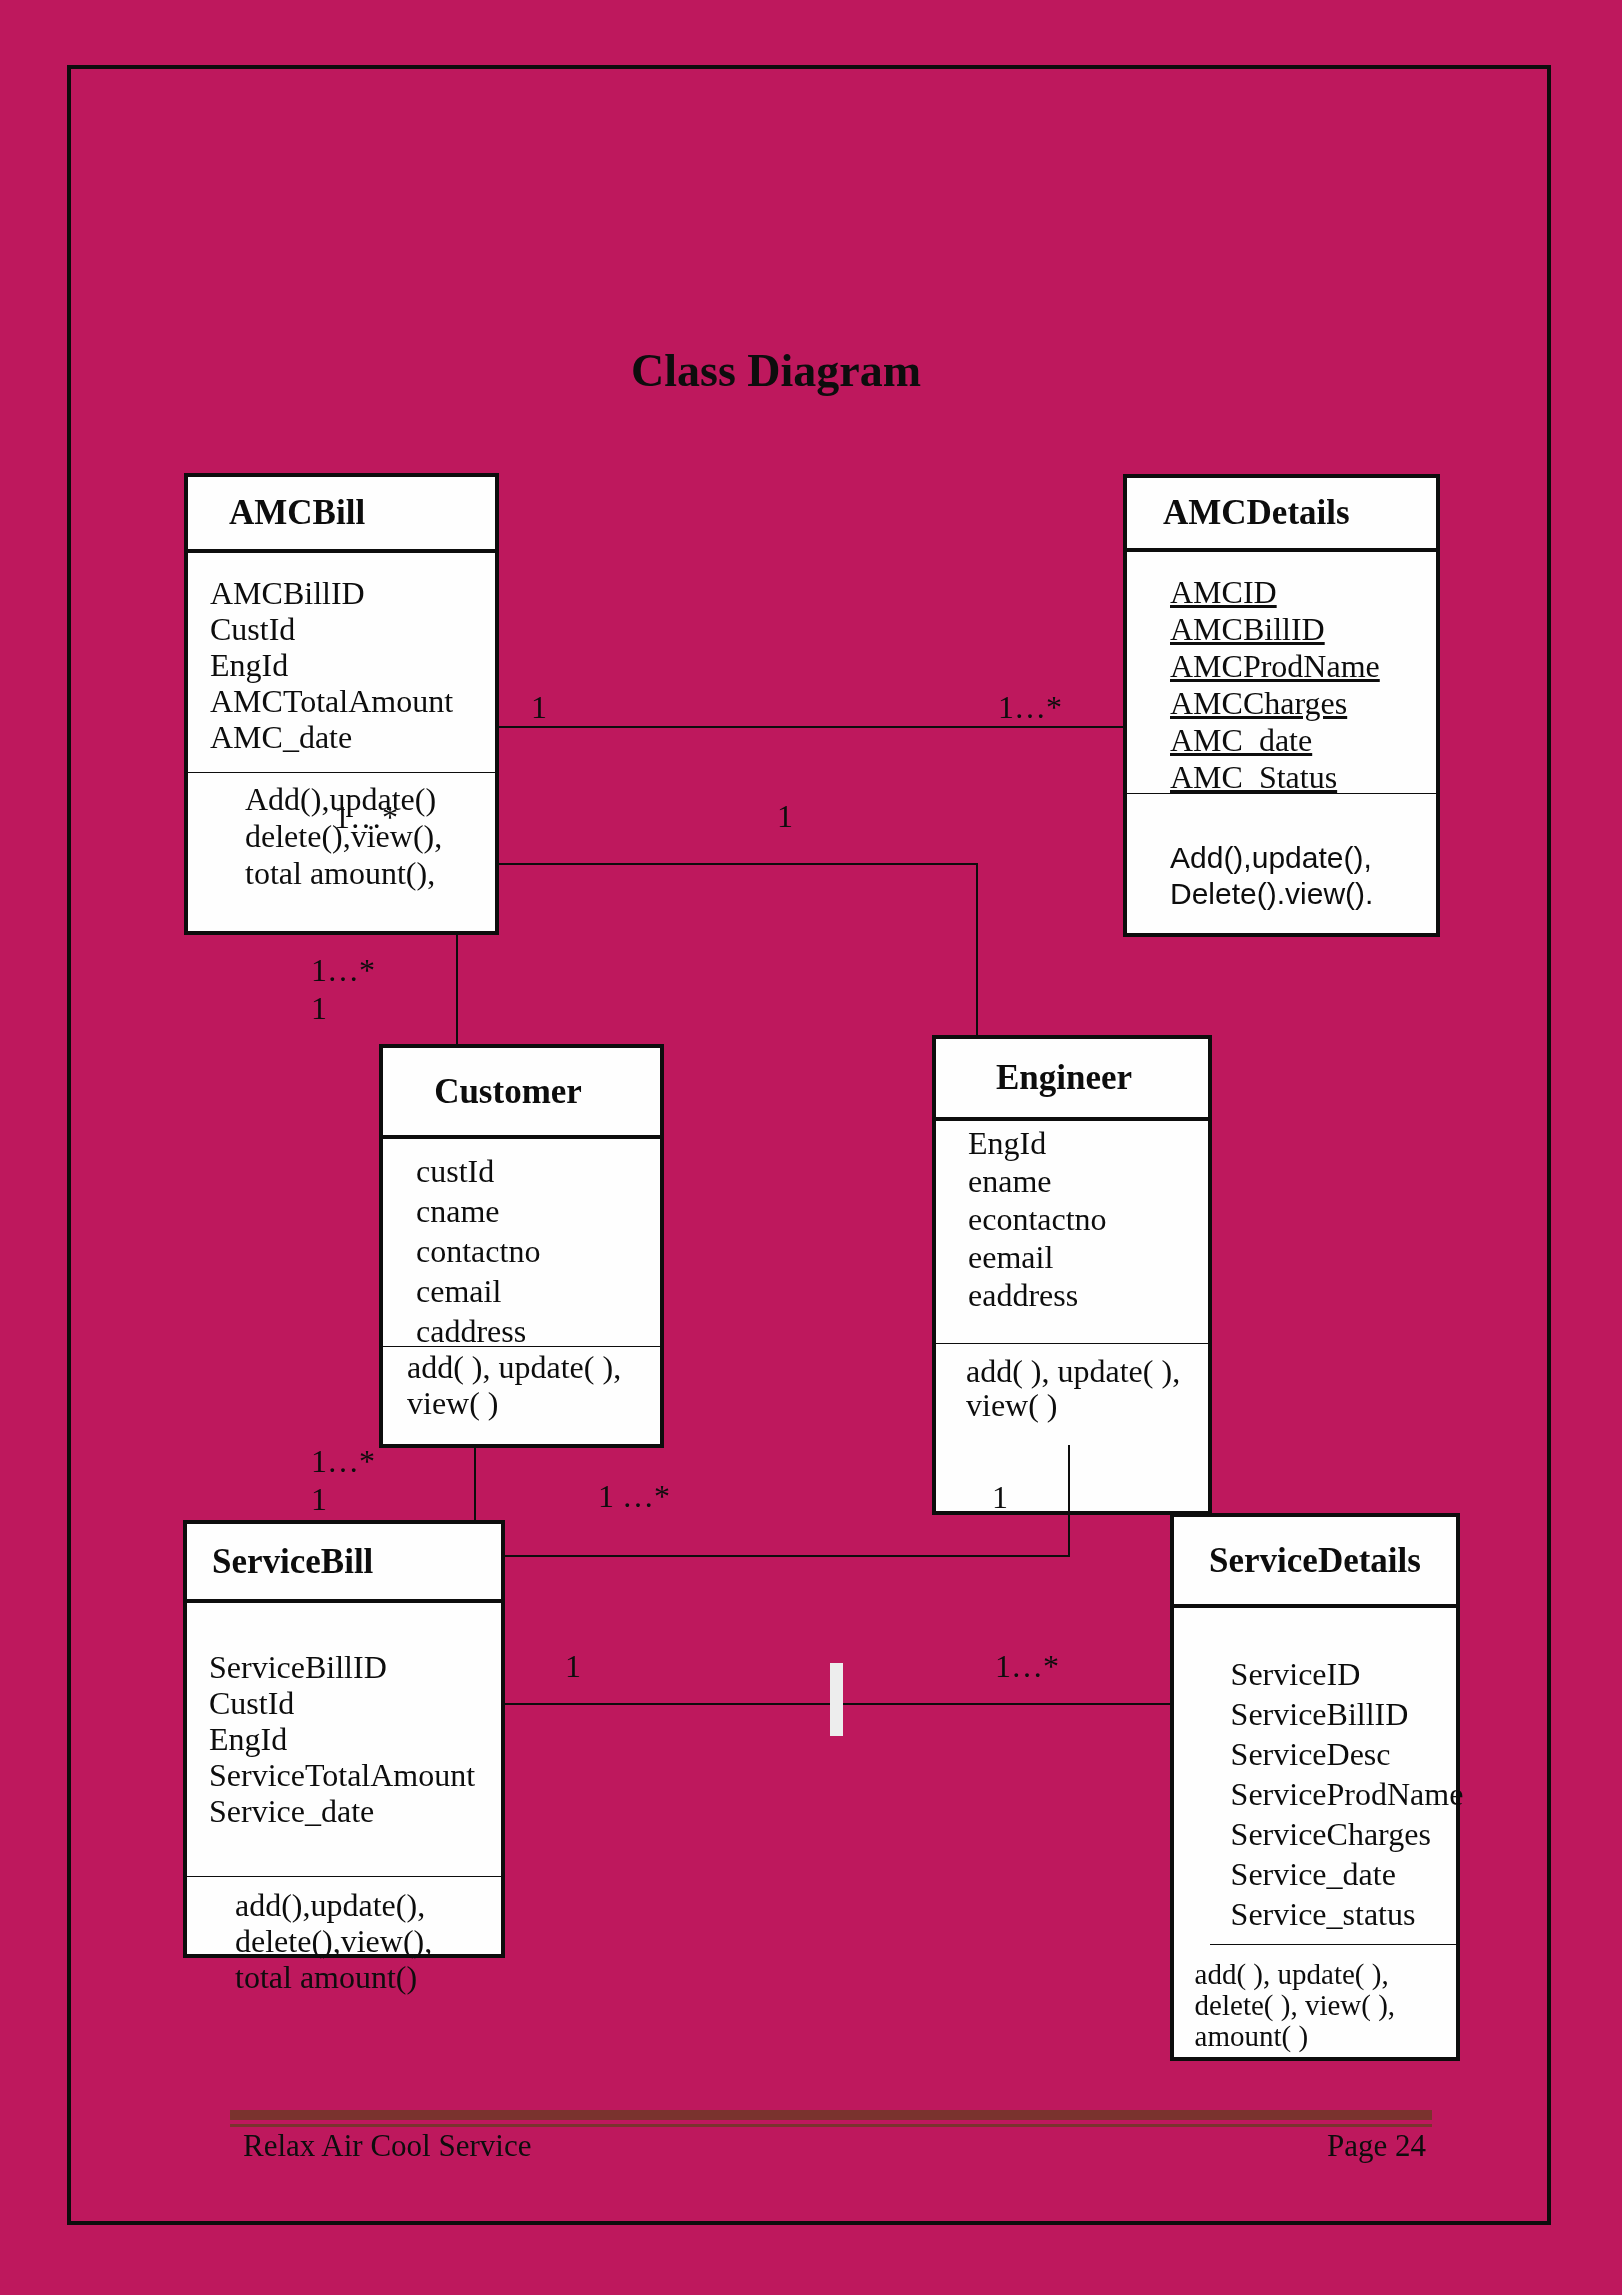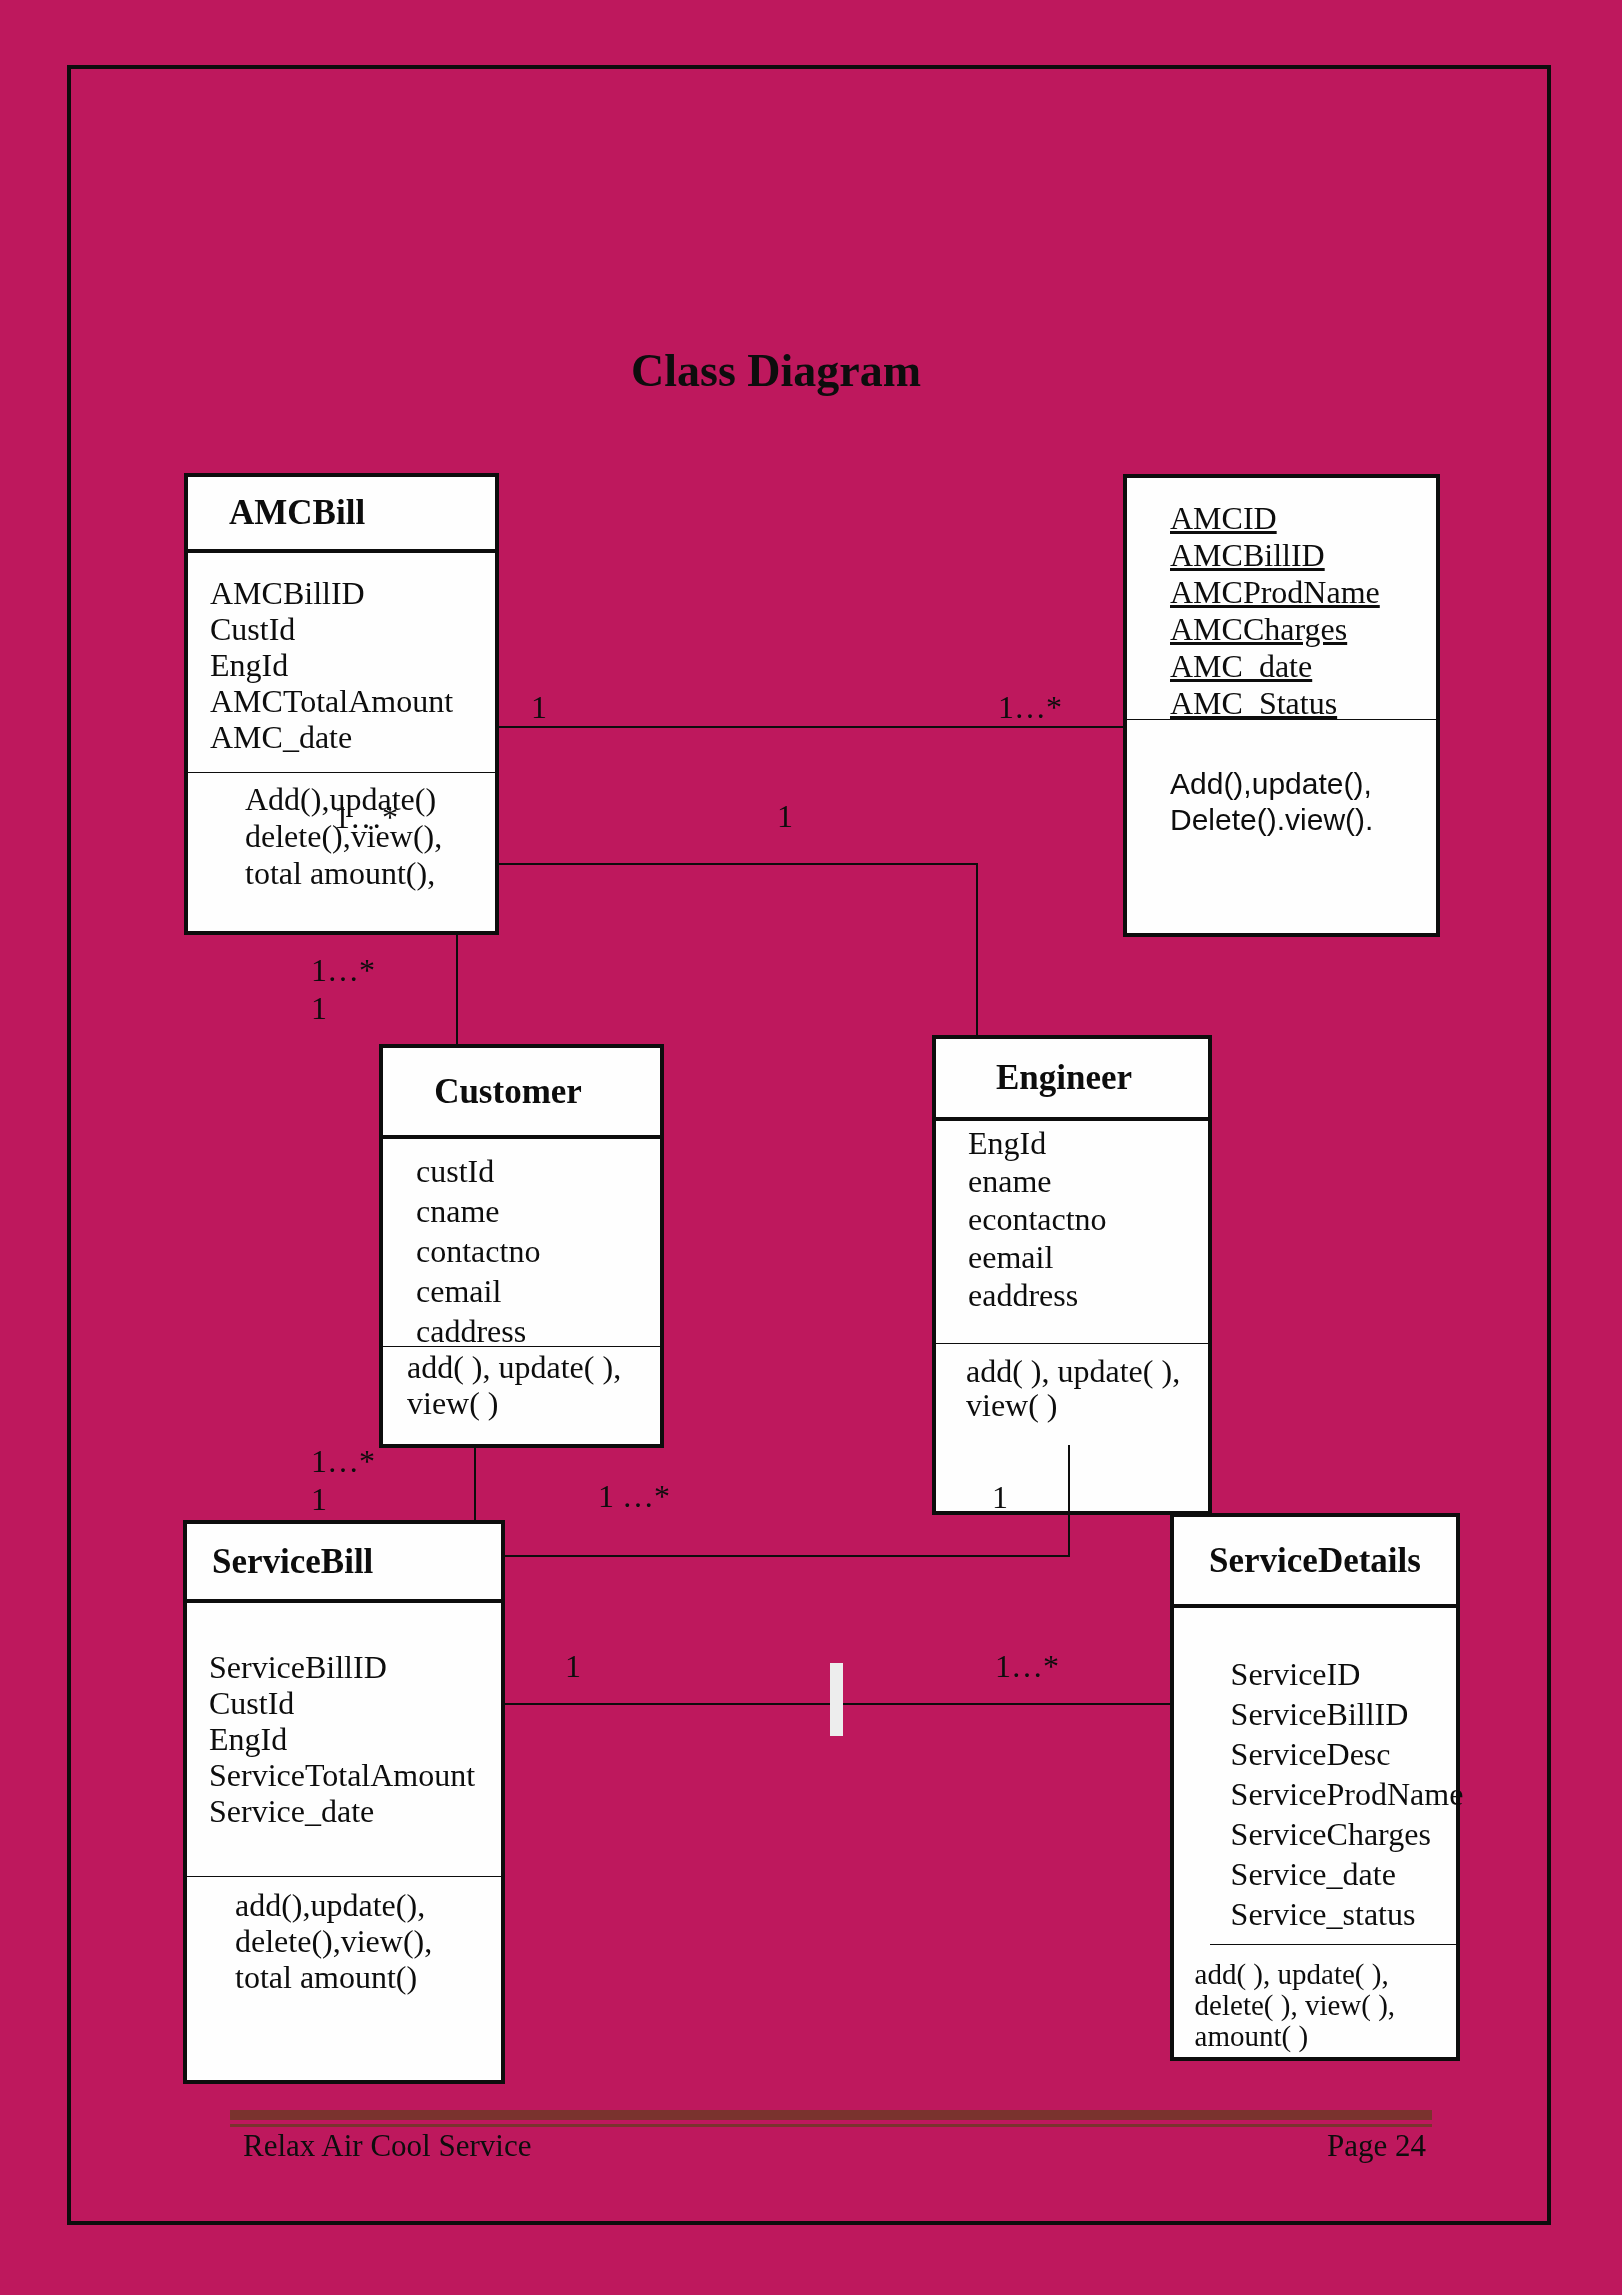--- a/index.html
+++ b/index.html
@@ -49,21 +49,21 @@
   #box-customer { left:379px; top:1044px; width:285px; height:404px; }
   #box-customer .title   { height:91px; justify-content:center; padding-right:27px; }
   #box-customer .attrs   { height:208px; padding:12px 0 0 33px; line-height:40px; }
   #box-customer .methods { padding:2.4px 0 0 24px; line-height:36px; }
 
   #box-engineer { left:932px; top:1035px; width:280px; height:480px; }
   #box-engineer .title   { height:82px; justify-content:center; padding-right:16px; }
   #box-engineer .attrs   { height:223px; padding:3.2px 0 0 32px; line-height:38px; }
   #box-engineer .methods { padding:9.5px 0 0 30px; line-height:34px; }
 
-  #box-servicebill { left:183px; top:1520px; width:322px; height:564px; }
+  #box-servicebill { left:183px; top:1520px; width:322px; height:438px; }
   #box-servicebill .title   { height:79px; padding-left:25px; }
   #box-servicebill .attrs   { height:274px; padding:46px 0 0 22px; line-height:36px; }
   #box-servicebill .methods { padding:9.5px 0 0 48px; line-height:36px; }
 
   #box-servicedetails { left:1170px; top:1513px; width:290px; height:548px; }
   #box-servicedetails .title   { height:91px; justify-content:center; }
   #box-servicedetails .attrs   { height:337px; padding:46px 0 0 20.6px; line-height:40px;margin-left:36px; }
   #box-servicedetails .methods { padding:14.3px 0 0 20.6px; line-height:31px; font-size:29px; }
 
   
@@ -130,20 +130,21 @@
       <div>AMC_date</div>
     </div>
     <div class="methods">
       <div>Add(),update()</div>
       <div>delete(),view(),</div>
       <div>total amount(),</div>
     </div>
   </div>
 
   <div class="classbox" id="box-amcdetails">
+    <div class="title">AMCDetails</div>
     <div class="attrs">
       <div>AMCID</div>
       <div>AMCBillID</div>
       <div>AMCProdName</div>
       <div>AMCCharges</div>
       <div>AMC_date</div>
       <div>AMC_Status</div>
     </div>
     <div class="methods">
       <div>Add(),update(),</div>

